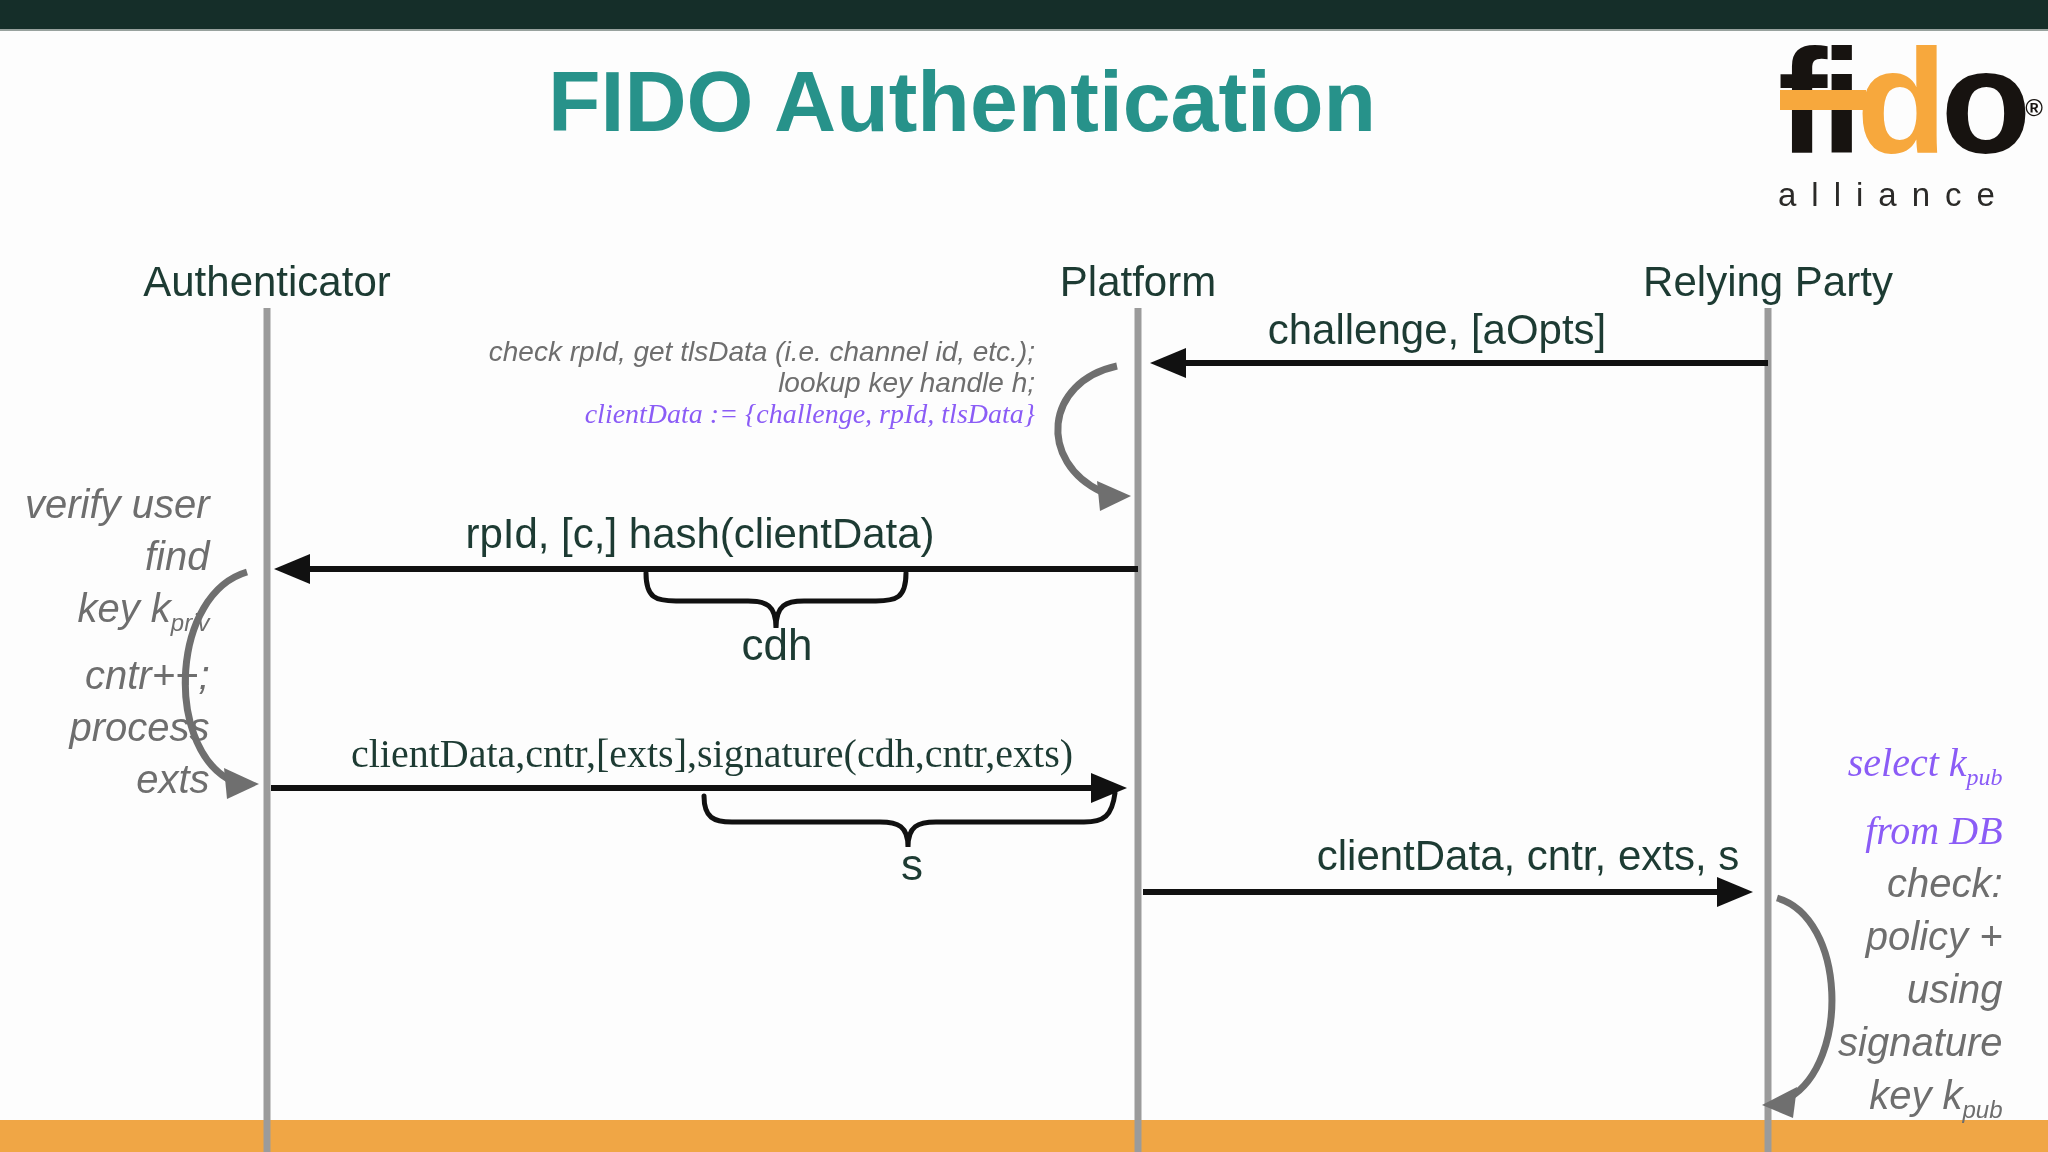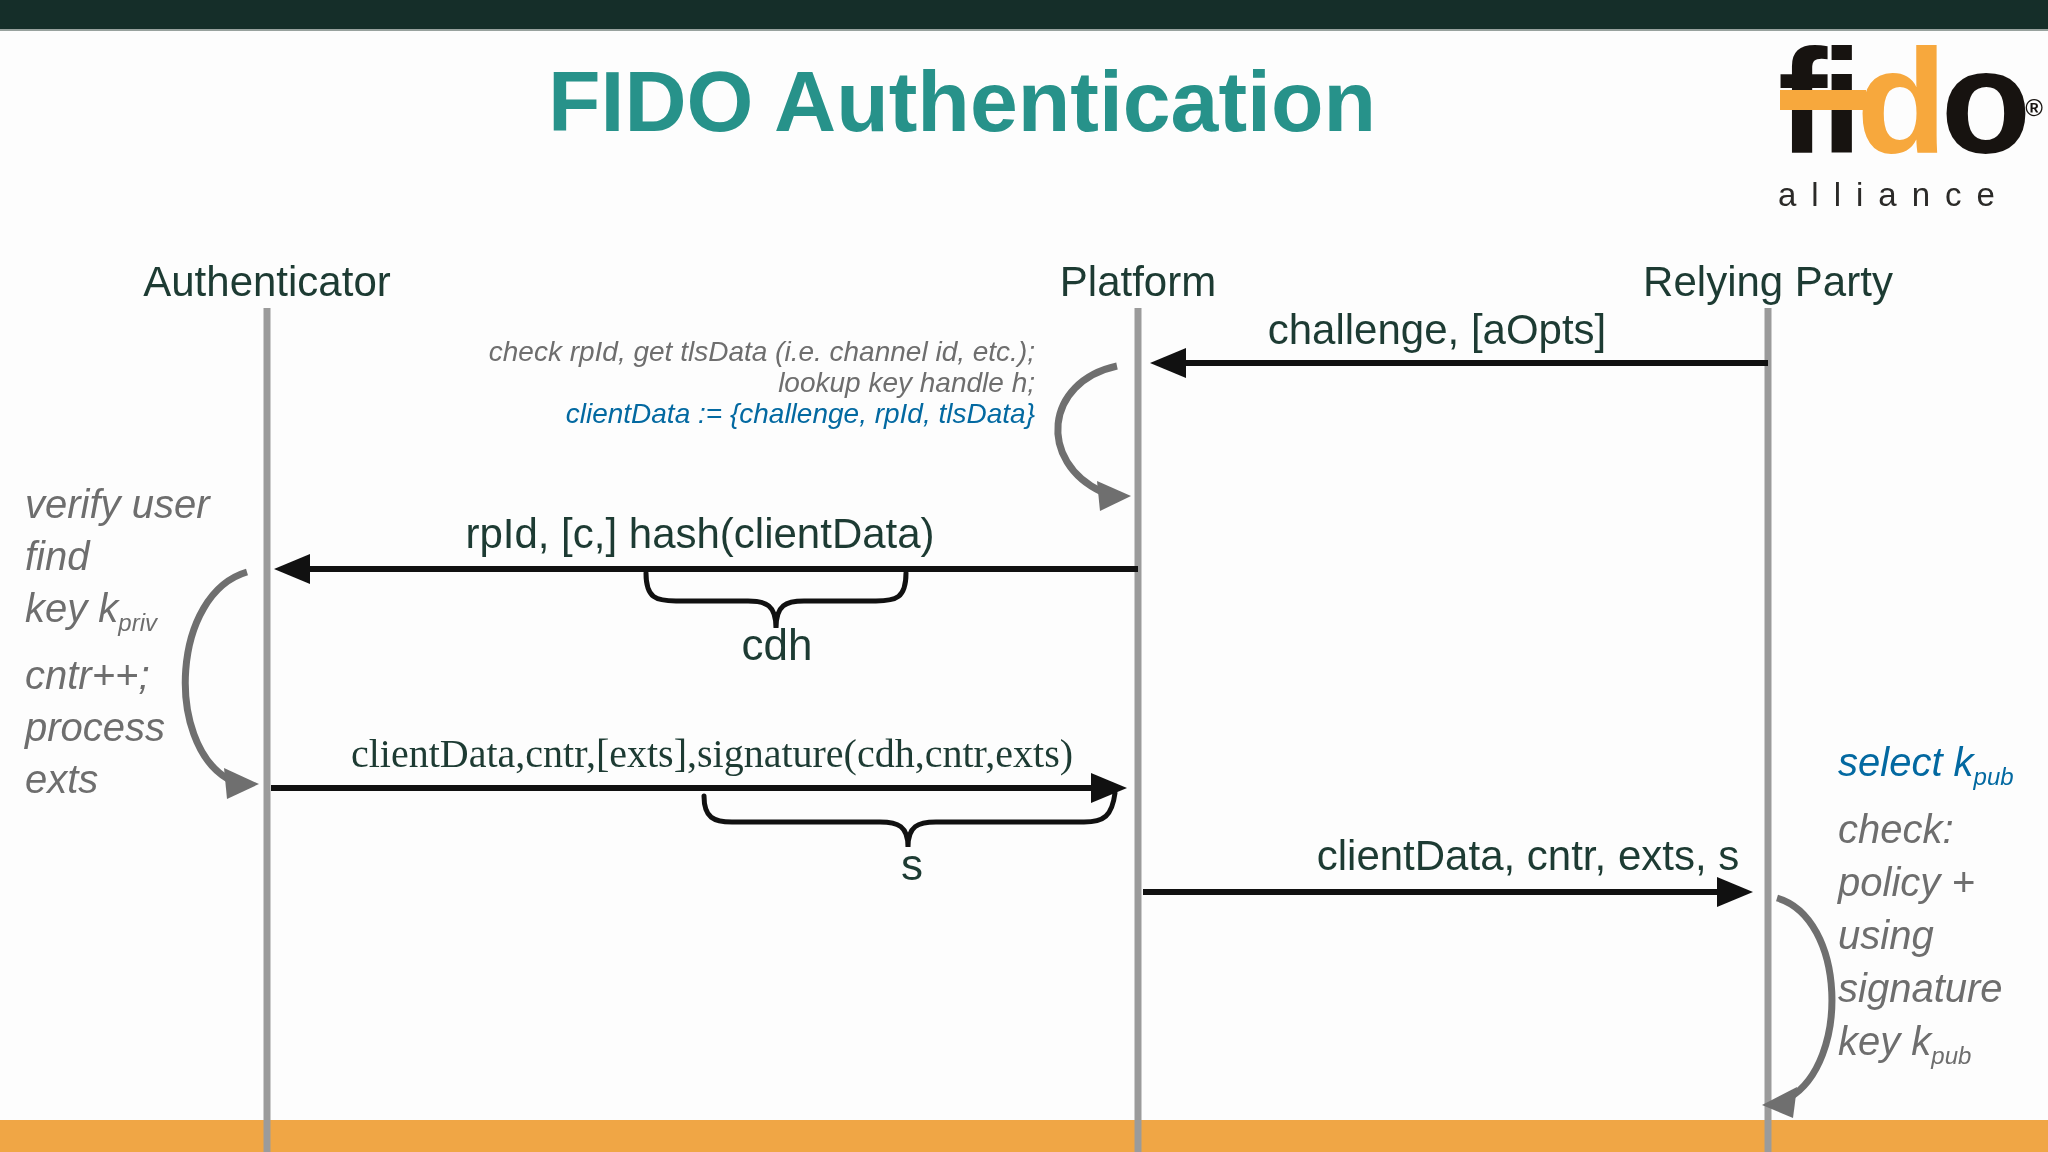--- a/index.html
+++ b/index.html
@@ -30,23 +30,23 @@
   .lane-rp{left:1768px;}
   
   .msg{color:#1d3b33;white-space:nowrap;transform:translateX(-50%);}
   .msg1{left:1437px;top:306px;font-size:42px;}
   .msg2{left:700px;top:510px;font-size:42px;}
   .msg3{left:712px;top:730px;font-size:40px;font-family:Liberation Serif, serif;}
   .msg4{left:1528px;top:832px;font-size:42px;}
   
   .platform-note{right:1013px;top:336px;text-align:right;font-style:italic;
     font-size:28px;line-height:31px;color:#6e6e6e;white-space:nowrap;}
-  .navy{color:#0369a1;}
+  .navy{color:#8b5cf6;font-family:Liberation Serif, serif;}
   
-  .side-note{font-style:italic;font-size:40px;color:#6e6e6e;white-space:nowrap;}
+  .side-note{font-style:italic;font-size:40px;color:#6e6e6e;white-space:nowrap;text-align:right;}
   .left-note{left:25px;top:478px;line-height:52px;}
   .right-note{left:1838px;top:736px;line-height:53px;}
   .side-note sub{font-size:24px;font-style:italic;}
   
   .brace-label{color:#1d3b33;font-size:44px;transform:translateX(-50%);white-space:nowrap;}
   .cdh-label{left:777px;top:620px;}
   .s-label{left:912px;top:840px;}
   svg.layer{left:0;top:0;z-index:5;}
   .txt{z-index:6;}
 </style>
@@ -132,18 +132,19 @@
   <div>verify user</div>
   <div>find</div>
   <div><span>key k</span><sub>priv</sub></div>
   <div>cntr++;</div>
   <div>process</div>
   <div>exts</div>
 </div>
 
 <div class="abs side-note right-note txt">
   <div class="navy"><span>select k</span><sub>pub</sub></div>
+  <div class="navy">from DB</div>
   <div>check:</div>
   <div>policy +</div>
   <div>using</div>
   <div>signature</div>
   <div><span>key k</span><sub>pub</sub></div>
 </div>
 
 </body></html>

